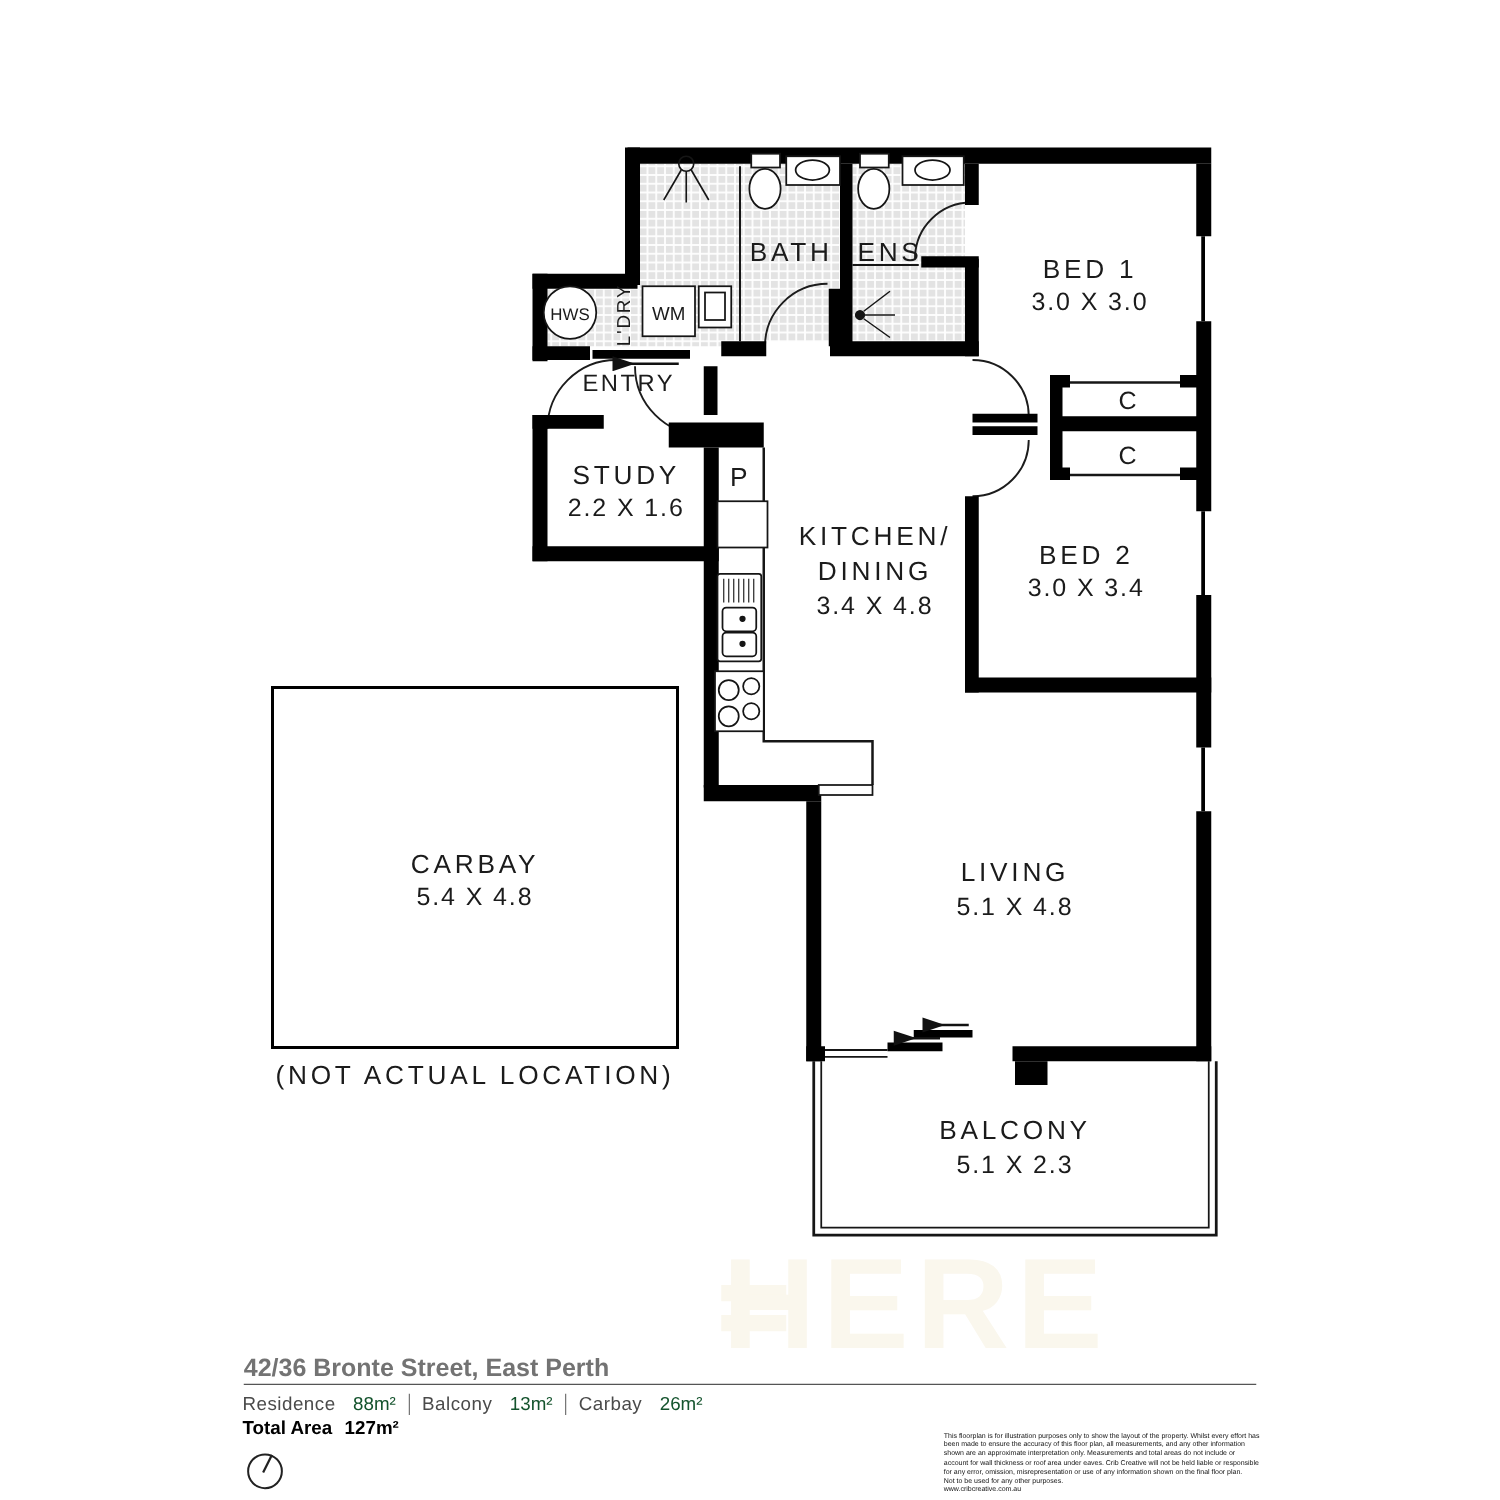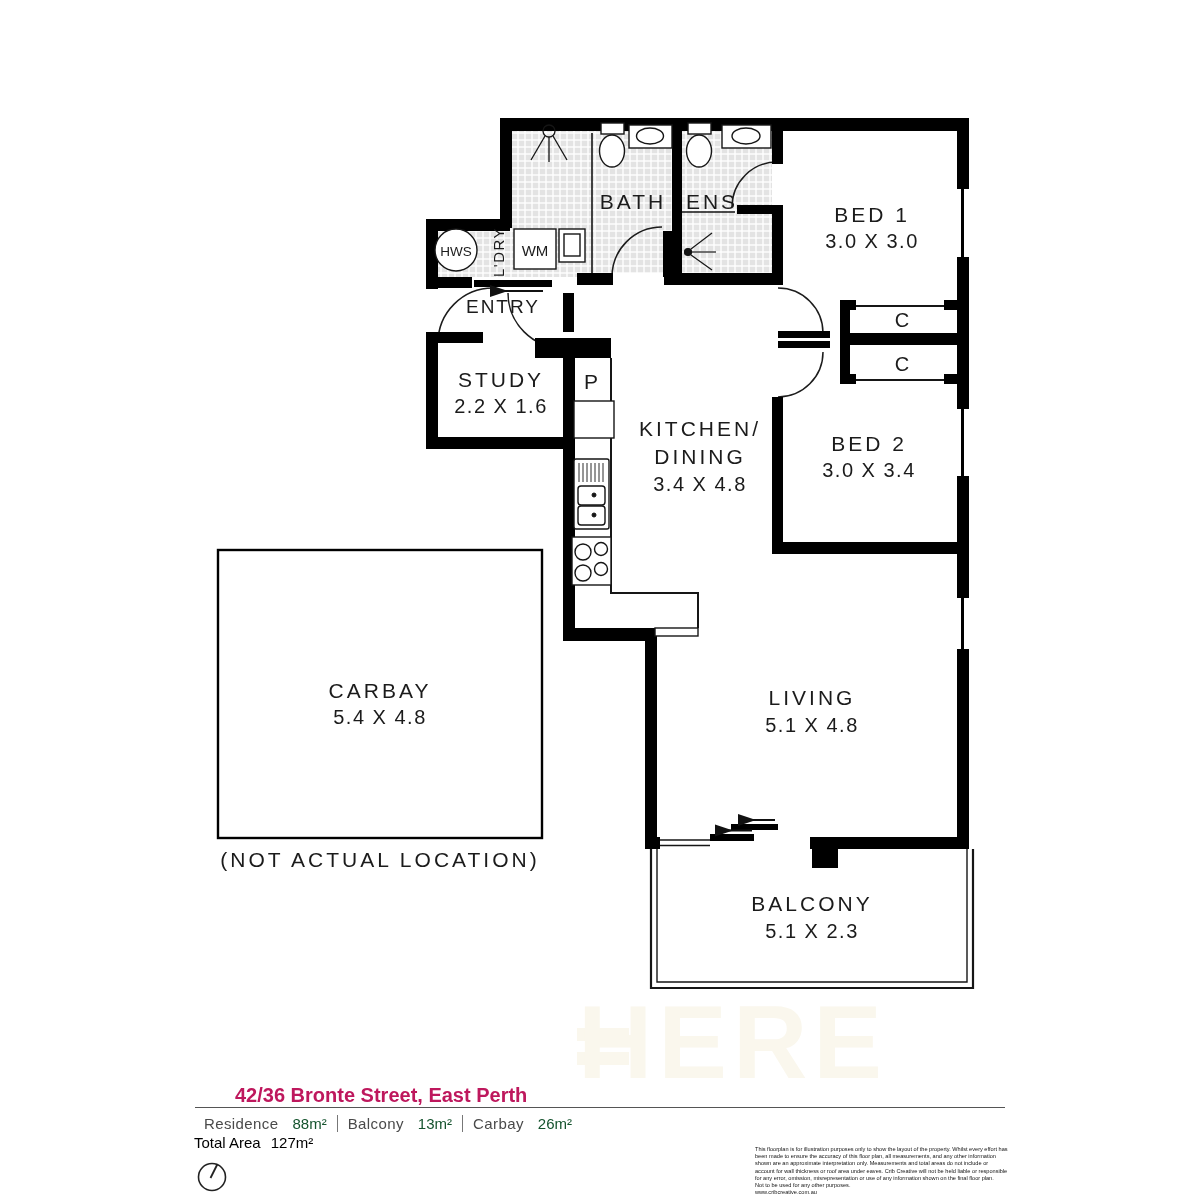--- a/index.html
+++ b/index.html
@@ -3,27 +3,27 @@
 <meta charset="utf-8">
 <style>
   html,body{margin:0;padding:0;background:#fff;}
   #stage{position:relative;width:1200px;height:1200px;background:#ffffff;overflow:hidden;
          font-family:"Liberation Sans",sans-serif;}
   #plan-svg{position:absolute;left:0;top:0;}
   .rname{font-family:"Liberation Sans",sans-serif;font-size:21px;letter-spacing:3px;fill:#1b1b1b;text-anchor:middle;}
   .rdim{font-family:"Liberation Sans",sans-serif;font-size:20px;letter-spacing:1.5px;fill:#1b1b1b;text-anchor:middle;}
   .tiny{font-family:"Liberation Sans",sans-serif;fill:#1b1b1b;text-anchor:middle;}
   .wm-text{font-family:"Liberation Sans",sans-serif;font-weight:bold;}
-  .f-title{position:absolute;left:195px;top:1084px;font-size:20px;font-weight:bold;color:#be185d;margin-left:40px;}
+  .f-title{position:absolute;left:195px;top:1084px;font-size:20px;font-weight:bold;color:#737373;}
   .f-rule{position:absolute;left:195px;top:1107px;width:810px;height:1px;background:#555;}
-  .f-specs{position:absolute;left:204px;top:1115px;display:flex;align-items:center;font-size:15px;color:#4a4a4a;}
+  .f-specs{position:absolute;left:194px;top:1115px;display:flex;align-items:center;font-size:15px;color:#4a4a4a;}
   .f-specs .lab{letter-spacing:0.4px;}
   .f-specs .val{margin-left:14px;color:#14532d;}
   .f-specs .sep{display:inline-block;width:1px;height:17px;background:#777;margin:0 10px;}
-  .f-total{position:absolute;left:194px;top:1134px;font-size:15px;font-weight:normal;color:#000;}
+  .f-total{position:absolute;left:194px;top:1134px;font-size:15px;font-weight:bold;color:#000;}
   .f-total .tv{margin-left:10px;}
   .f-disc{position:absolute;left:755px;top:1146px;width:258px;font-size:5.6px;line-height:7.2px;color:#141414;}
 </style>
 </head>
 <body>
 
 <div id="stage">
 <svg id="plan-svg" width="1200" height="1200" viewBox="0 0 1200 1200">
   <defs>
     <pattern id="tiles" width="7" height="7" patternUnits="userSpaceOnUse">

